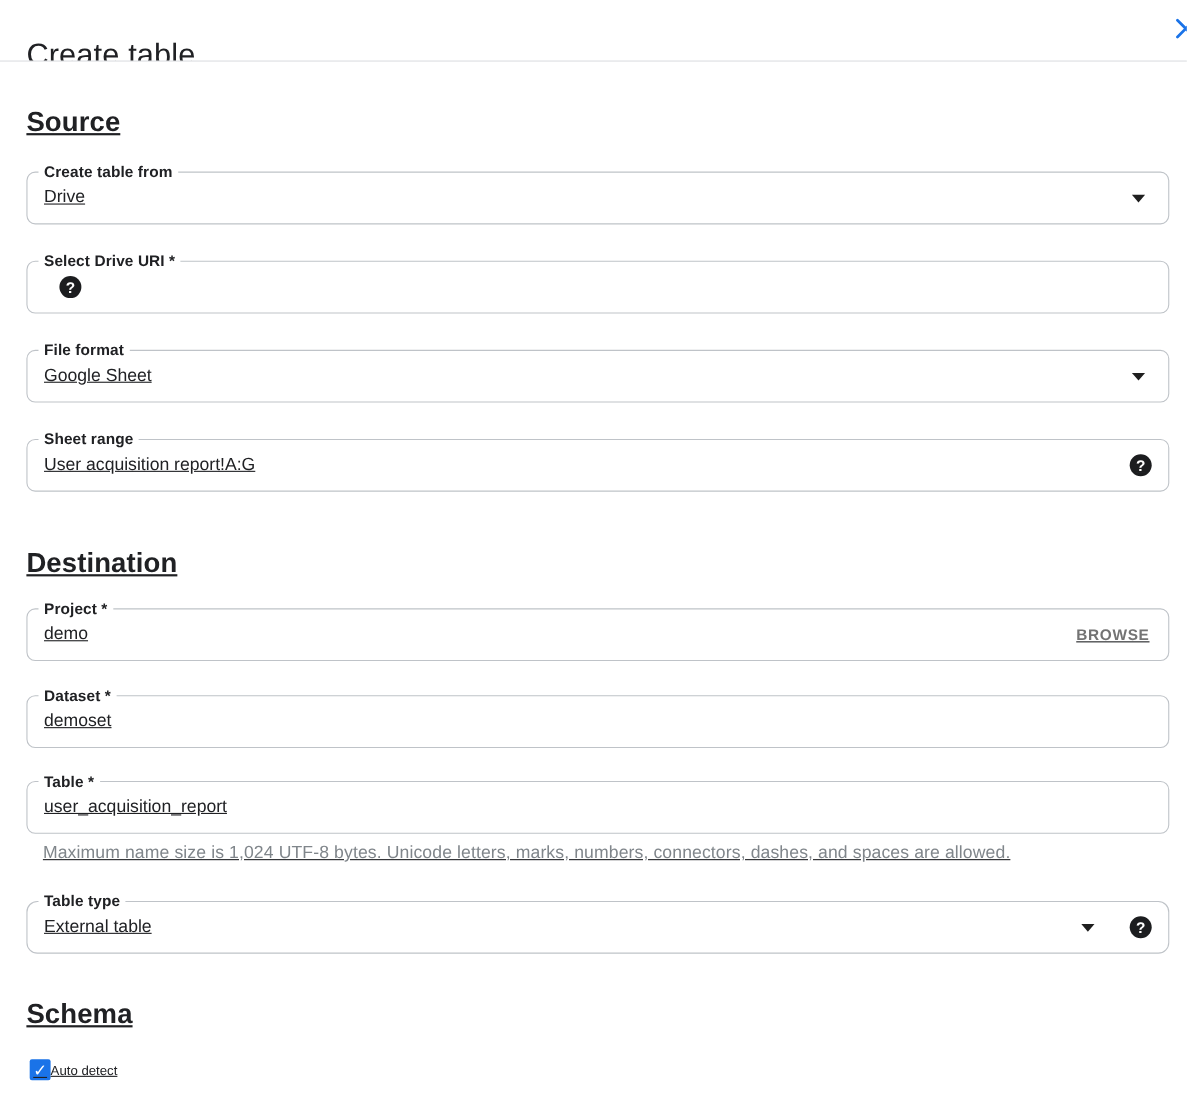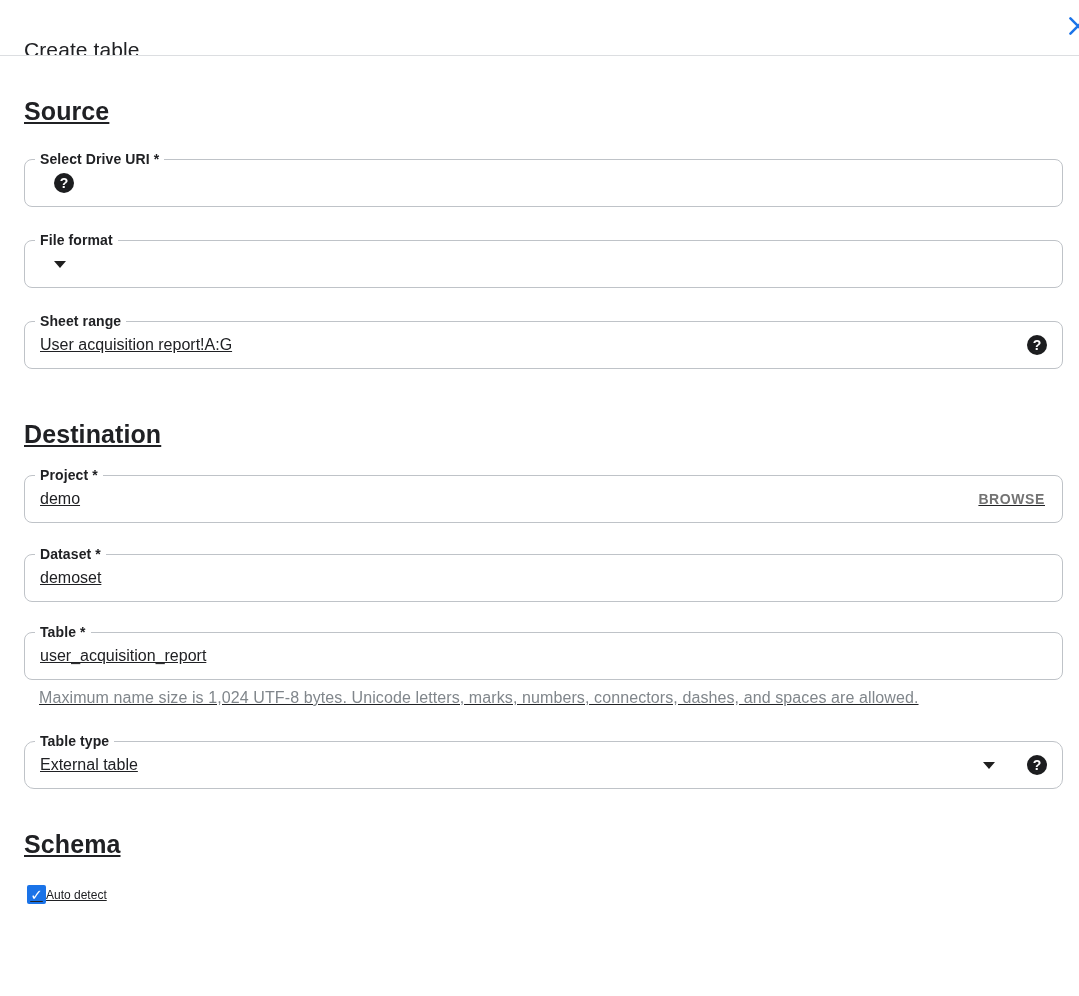--- a/index.html
+++ b/index.html
@@ -15,21 +15,21 @@
     position: relative;
     height: 56px;
     border-bottom: 1px solid #dcdee1;
     display: flex;
     align-items: center;
     padding-left: 24px;
     overflow: hidden;
     background: #fff;
   }
   .panel-title {
-    font-size: 21px;
+    font-size: 28px;
     font-weight: 400;
     color: #202124;
     letter-spacing: 0.1px;
     margin-top: 44px;
   }
   .close-btn {
     position: absolute;
     right: -12px;
     top: 13px;
     width: 26px;
@@ -185,30 +185,38 @@
       <svg width="26" height="26" viewBox="0 0 24 24">
         <path d="M5 5 L19 19 M19 5 L5 19" stroke="#1a73e8" stroke-width="2.3" stroke-linecap="round" fill="none"></path>
       </svg>
     </button>
   </header>
 
   <main class="content">
 
     <h2 class="section-heading heading-source">Source</h2>
 
+    <div class="field first" role="combobox">
+      <span class="field-label">Create table from</span>
+      <span class="field-value">Drive</span>
+      <span class="trailing">
+        <span class="arrow-down"></span>
+      </span>
+    </div>
 
     <div class="field">
       <span class="field-label">Select Drive URI *</span>
       <span class="trailing">
         <span class="help-icon">?</span>
       </span>
     </div>
 
     <div class="field" role="combobox">
       <span class="field-label">File format</span>
+      <span class="field-value">Google Sheet</span>
       <span class="trailing">
         <span class="arrow-down"></span>
       </span>
     </div>
 
     <div class="field">
       <span class="field-label">Sheet range</span>
       <input class="field-input" type="text" value="User acquisition report!A:G" style="">
       <span class="trailing">
         <span class="help-icon">?</span>

